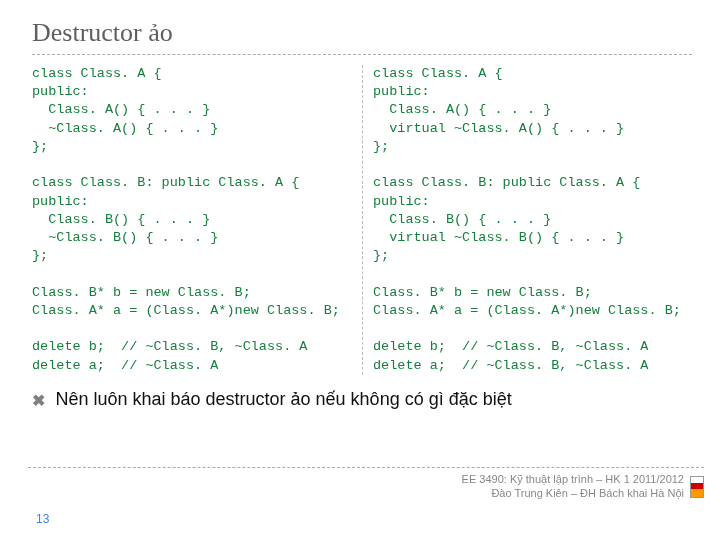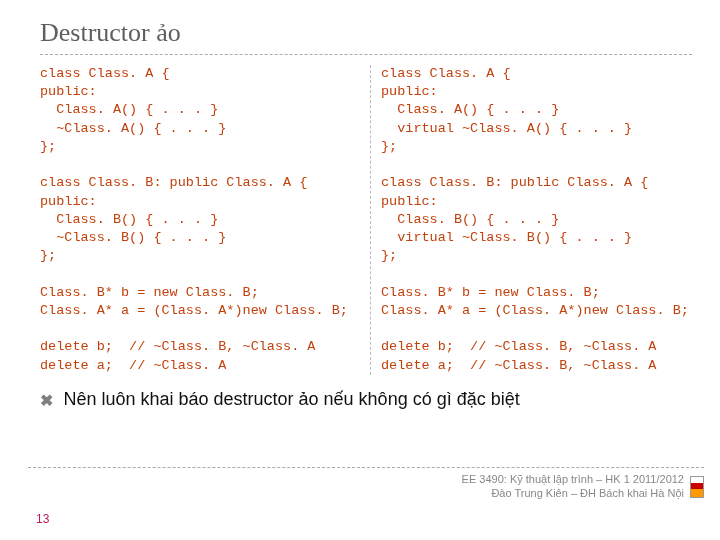--- a/index.html
+++ b/index.html
@@ -7,41 +7,41 @@
     width: 720px;
     height: 540px;
     background: #fff;
     font-family: Arial, sans-serif;
     position: relative;
     overflow: hidden;
   }
   .slide {
     width: 720px;
     height: 540px;
-    padding: 18px 28px 0 40px;
+    padding: 18px 28px 0 32px;
     position: relative;
   }
   .title {
     font-family: Georgia, 'Times New Roman', serif;
     font-size: 26px;
     color: #5f5f5f;
     font-weight: normal;
     margin-bottom: 6px;
   }
   .dash-sep {
     border: none;
     border-top: 1px dashed #aaa;
     margin-bottom: 10px;
   }
   .code-area {
     display: flex;
     flex-direction: row;
     font-family: 'Courier New', monospace;
     font-size: 13.5px;
-    color: #c2410c;
+    color: #15803d;
     line-height: 1.35;
     justify-content: space-between;
   }
   .code-col {
     white-space: pre;
   }
   .code-left {
     width: 330px;
     padding-right: 6px;
   }
@@ -80,21 +80,21 @@
     border-top: 1px dashed #aaa;
     margin-bottom: 4px;
   }
   .footer-row {
     display: flex;
     align-items: flex-start;
     justify-content: space-between;
   }
   .page-num {
     font-size: 12px;
-    color: #be185d;
+    color: #3b82f6;
     padding-left: 8px;
     padding-top: 4px;
     margin-top: 36px;
   }
   .footer-right {
     display: flex;
     align-items: center;
     gap: 6px;
   }
   .footer-text {

